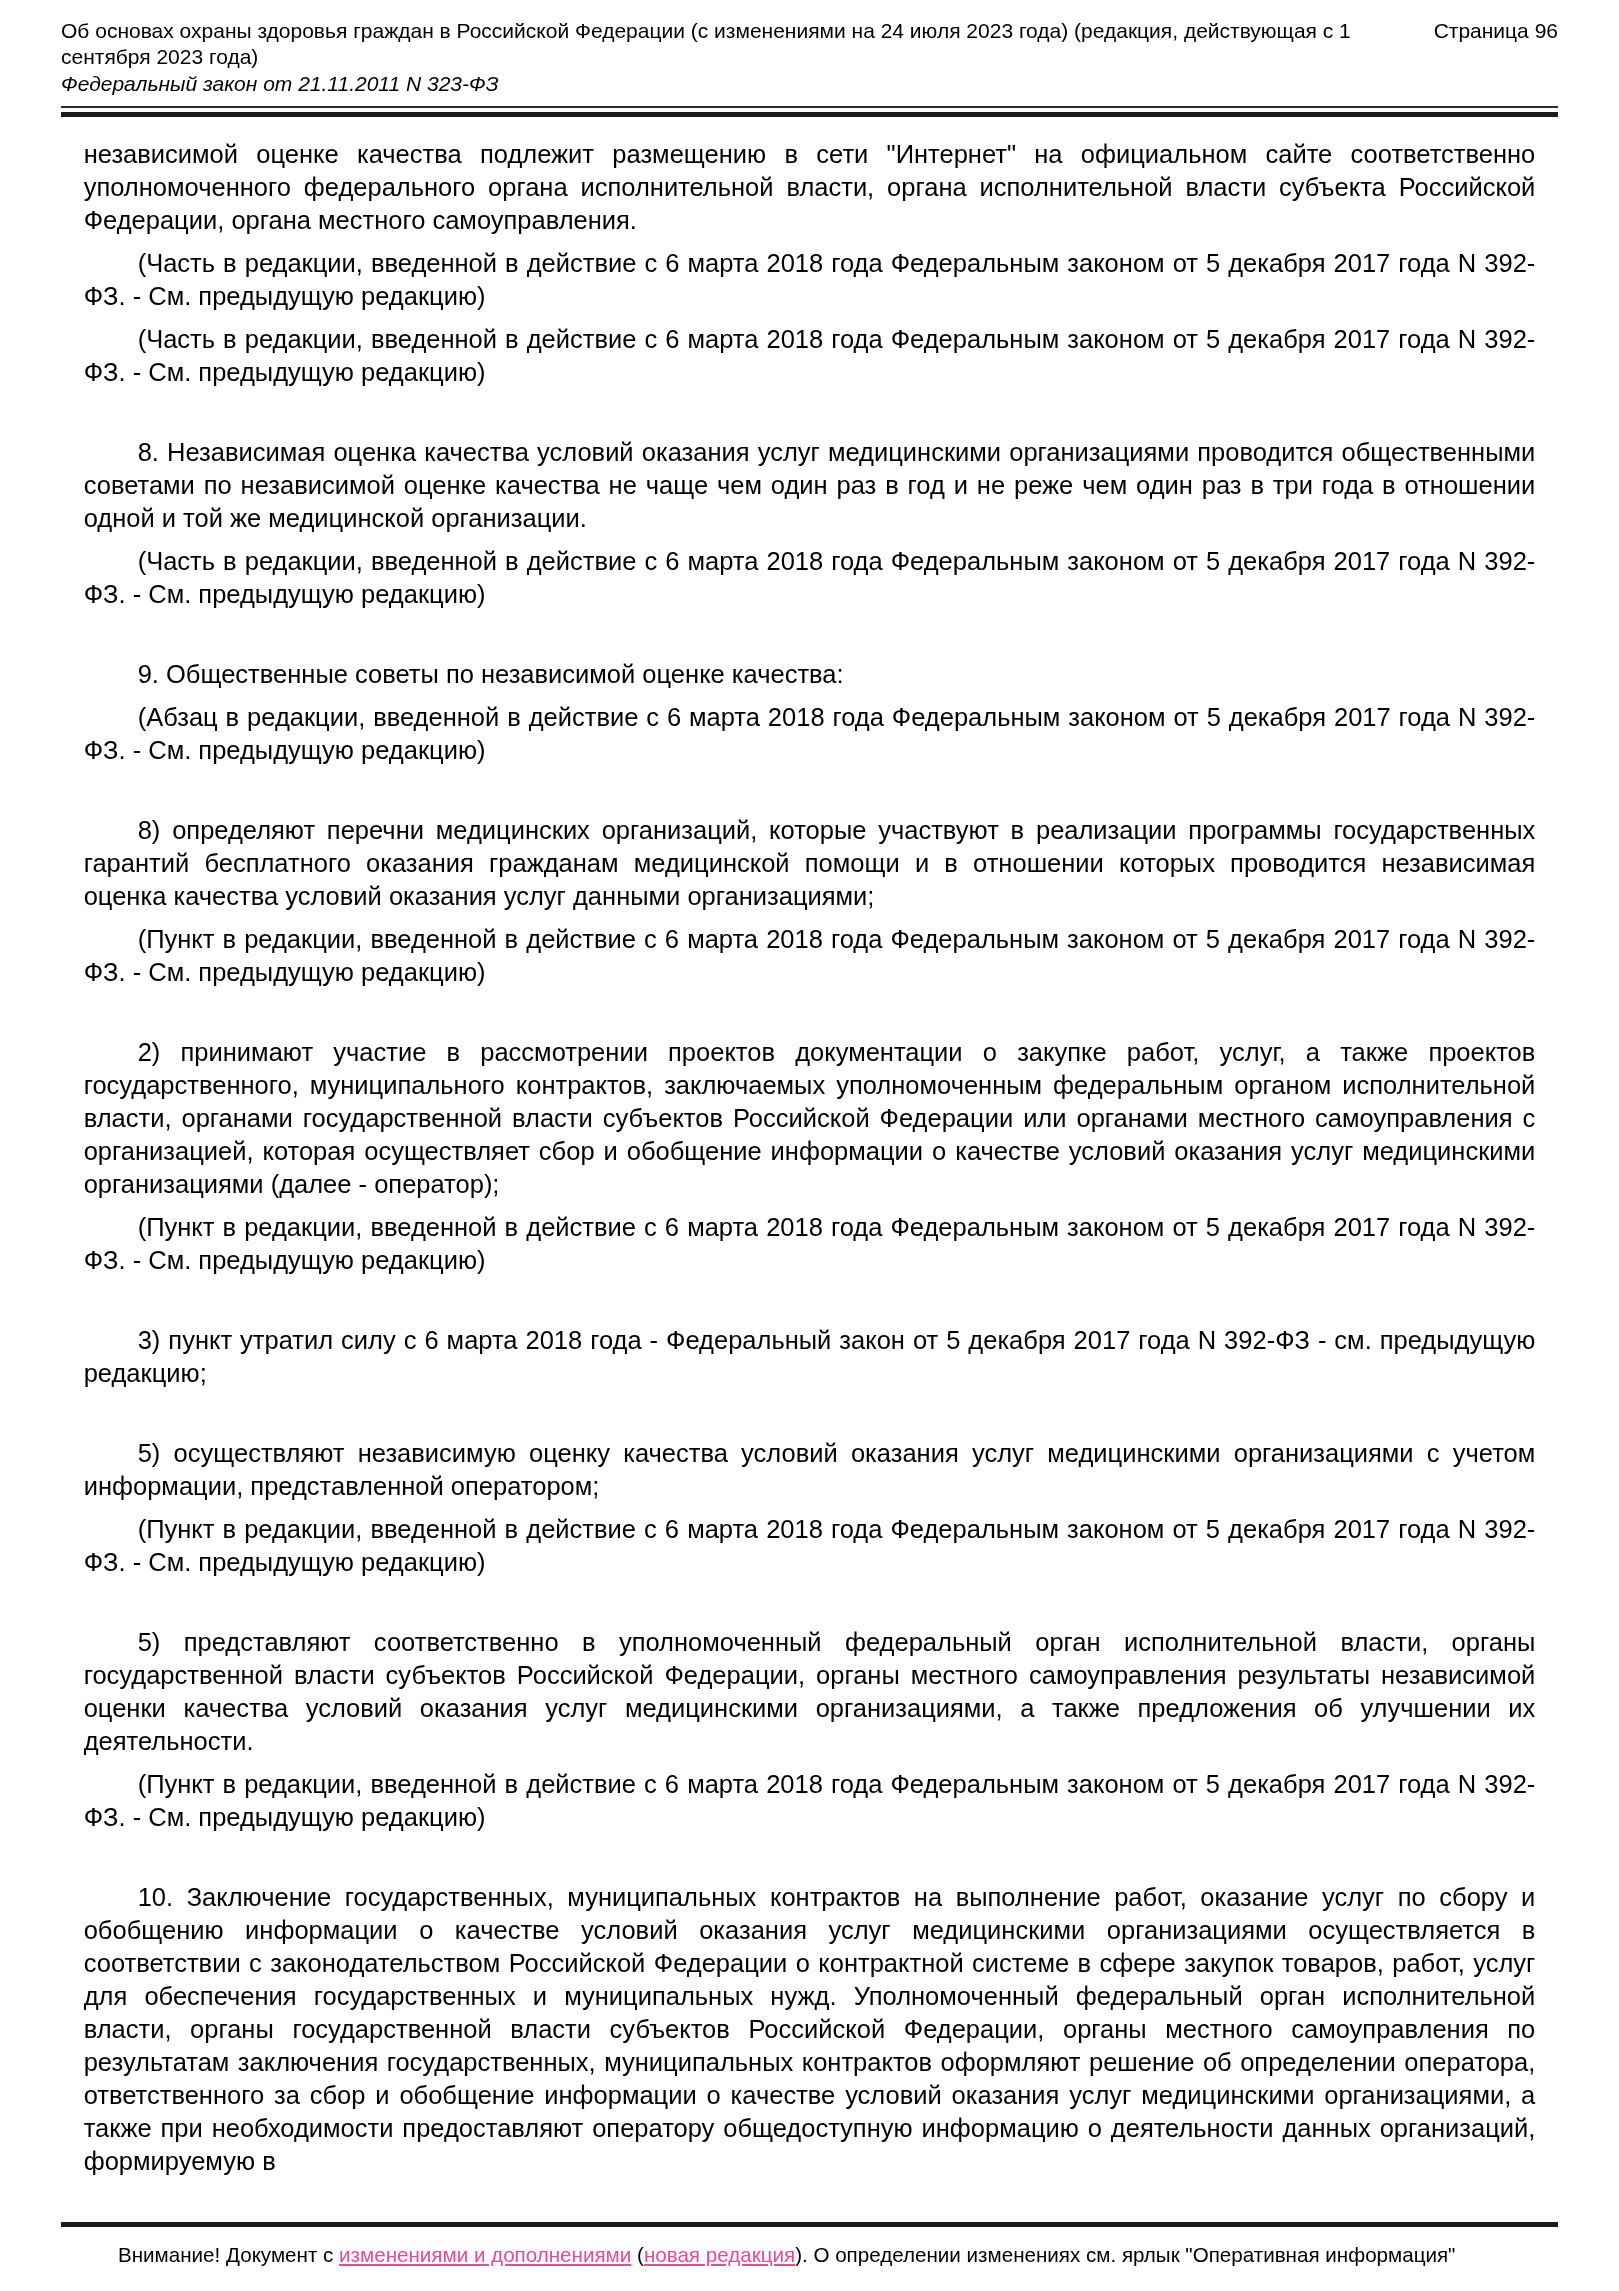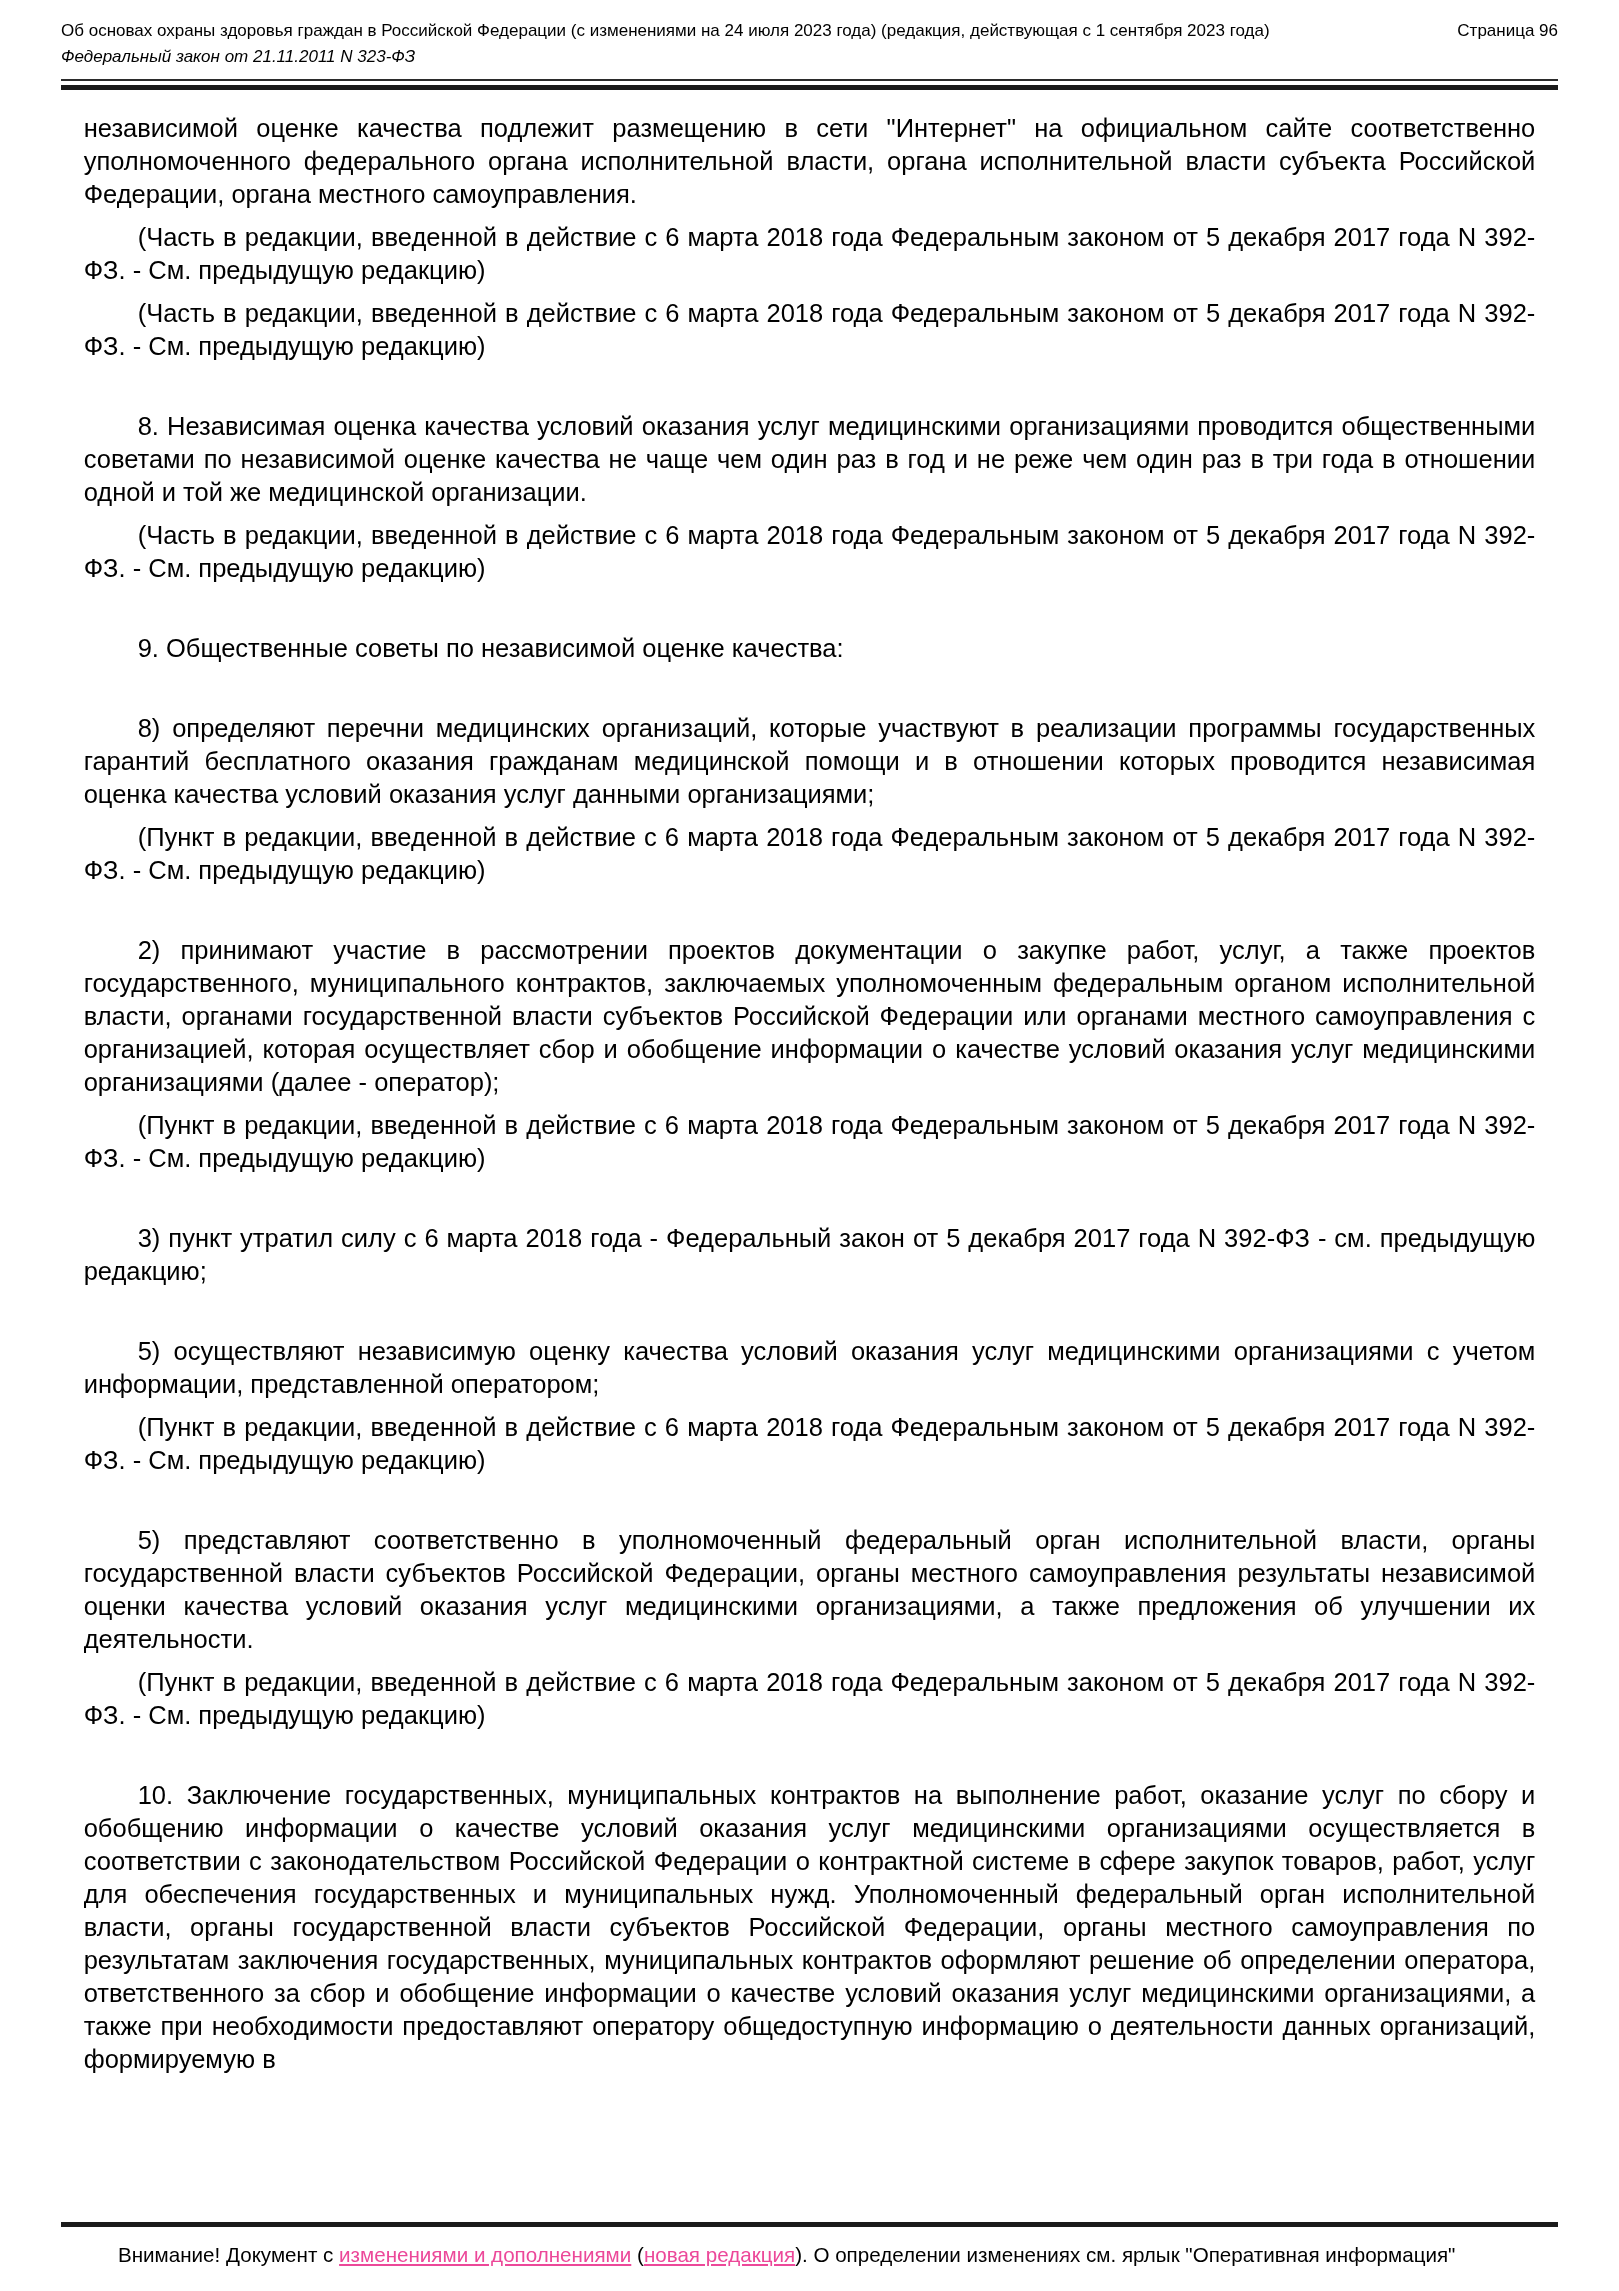--- a/index.html
+++ b/index.html
@@ -8,21 +8,21 @@
     height: 2292px;
     box-sizing: border-box;
     padding: 17.6px 61px 23.5px 61px;
     display: flex;
     flex-direction: column;
     font-family: "Liberation Sans", sans-serif;
     color: #000000;
     overflow: hidden;
   }
   
-  .header { font-size: 17px; line-height: 26.5px; }
+  .header { font-size: 21px; line-height: 26.5px; }
   .header-row { display: flex; align-items: flex-start; }
   .header-title { flex: 1 1 auto; max-width: 1308px; }
   .page-number { white-space: nowrap; margin-left: auto; padding-left: 35px; }
   .header-subtitle { font-style: italic; }
   .rule-thin  { height: 2px; background: #2b2b2b; margin-top: 8.8px; }
   .rule-thick { height: 4.9px; background: #1a1a1a; margin-top: 3.9px; }
   
   .doc-body {
     flex: 1 1 auto;
     padding: 11.8px 12.7px 0 12.7px;
@@ -56,20 +56,21 @@
   <div class="rule-thin"></div>
   <div class="rule-thick"></div>
 
   <div class="doc-body">
     <p class="cont">независимой оценке качества подлежит размещению в сети "Интернет" на официальном сайте соответственно уполномоченного федерального органа исполнительной власти, органа исполнительной власти субъекта Российской Федерации, органа местного самоуправления.</p>
     <p class="ind">(Часть в редакции, введенной в действие с 6 марта 2018 года Федеральным законом от 5 декабря 2017 года N 392-ФЗ. - См. предыдущую редакцию)</p>
     <p class="ind">(Часть в редакции, введенной в действие с 6 марта 2018 года Федеральным законом от 5 декабря 2017 года N 392-ФЗ. - См. предыдущую редакцию)</p>
     <p class="ind gap">8. Независимая оценка качества условий оказания услуг медицинскими организациями проводится общественными советами по независимой оценке качества не чаще чем один раз в год и не реже чем один раз в три года в отношении одной и той же медицинской организации.</p>
     <p class="ind">(Часть в редакции, введенной в действие с 6 марта 2018 года Федеральным законом от 5 декабря 2017 года N 392-ФЗ. - См. предыдущую редакцию)</p>
     <p class="ind gap">9. Общественные советы по независимой оценке качества:</p>
+    <p class="ind">(Абзац в редакции, введенной в действие с 6 марта 2018 года Федеральным законом от 5 декабря 2017 года N 392-ФЗ. - См. предыдущую редакцию)</p>
     <p class="ind gap">8) определяют перечни медицинских организаций, которые участвуют в реализации программы государственных гарантий бесплатного оказания гражданам медицинской помощи и в отношении которых проводится независимая оценка качества условий оказания услуг данными организациями;</p>
     <p class="ind">(Пункт в редакции, введенной в действие с 6 марта 2018 года Федеральным законом от 5 декабря 2017 года N 392-ФЗ. - См. предыдущую редакцию)</p>
     <p class="ind gap">2) принимают участие в рассмотрении проектов документации о закупке работ, услуг, а также проектов государственного, муниципального контрактов, заключаемых уполномоченным федеральным органом исполнительной власти, органами государственной власти субъектов Российской Федерации или органами местного самоуправления с организацией, которая осуществляет сбор и обобщение информации о качестве условий оказания услуг медицинскими организациями (далее - оператор);</p>
     <p class="ind">(Пункт в редакции, введенной в действие с 6 марта 2018 года Федеральным законом от 5 декабря 2017 года N 392-ФЗ. - См. предыдущую редакцию)</p>
     <p class="ind gap">3) пункт утратил силу с 6 марта 2018 года - Федеральный закон от 5 декабря 2017 года N 392-ФЗ - см. предыдущую редакцию;</p>
     <p class="ind gap">5) осуществляют независимую оценку качества условий оказания услуг медицинскими организациями с учетом информации, представленной оператором;</p>
     <p class="ind">(Пункт в редакции, введенной в действие с 6 марта 2018 года Федеральным законом от 5 декабря 2017 года N 392-ФЗ. - См. предыдущую редакцию)</p>
     <p class="ind gap">5) представляют соответственно в уполномоченный федеральный орган исполнительной власти, органы государственной власти субъектов Российской Федерации, органы местного самоуправления результаты независимой оценки качества условий оказания услуг медицинскими организациями, а также предложения об улучшении их деятельности.</p>
     <p class="ind">(Пункт в редакции, введенной в действие с 6 марта 2018 года Федеральным законом от 5 декабря 2017 года N 392-ФЗ. - См. предыдущую редакцию)</p>
     <p class="ind gap">10. Заключение государственных, муниципальных контрактов на выполнение работ, оказание услуг по сбору и обобщению информации о качестве условий оказания услуг медицинскими организациями осуществляется в соответствии с законодательством Российской Федерации о контрактной системе в сфере закупок товаров, работ, услуг для обеспечения государственных и муниципальных нужд. Уполномоченный федеральный орган исполнительной власти, органы государственной власти субъектов Российской Федерации, органы местного самоуправления по результатам заключения государственных, муниципальных контрактов оформляют решение об определении оператора, ответственного за сбор и обобщение информации о качестве условий оказания услуг медицинскими организациями, а также при необходимости предоставляют оператору общедоступную информацию о деятельности данных организаций, формируемую в</p>

